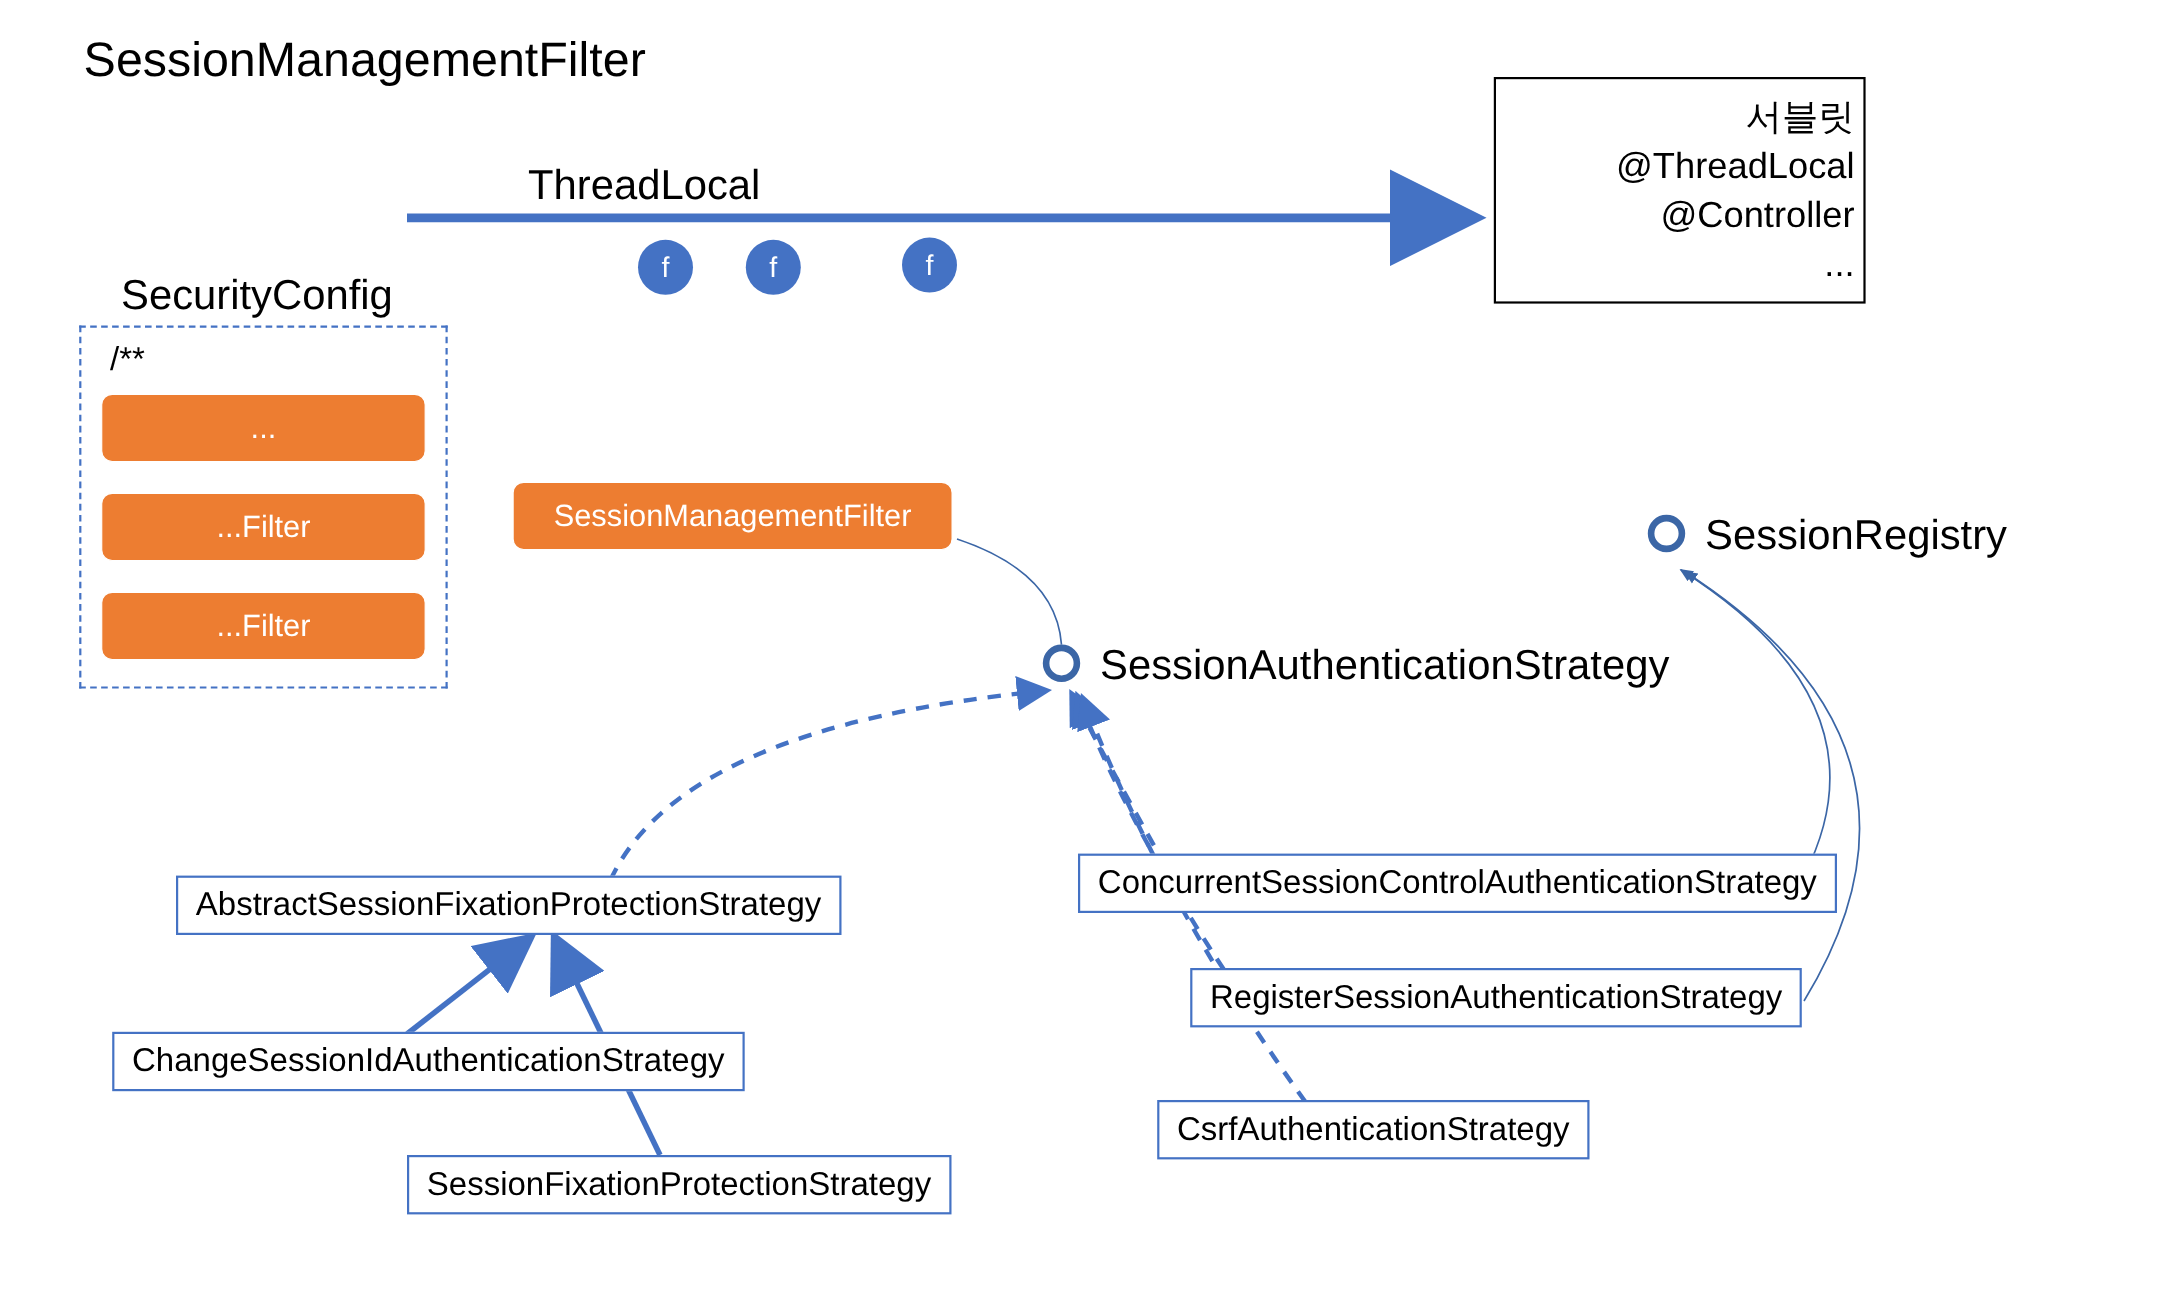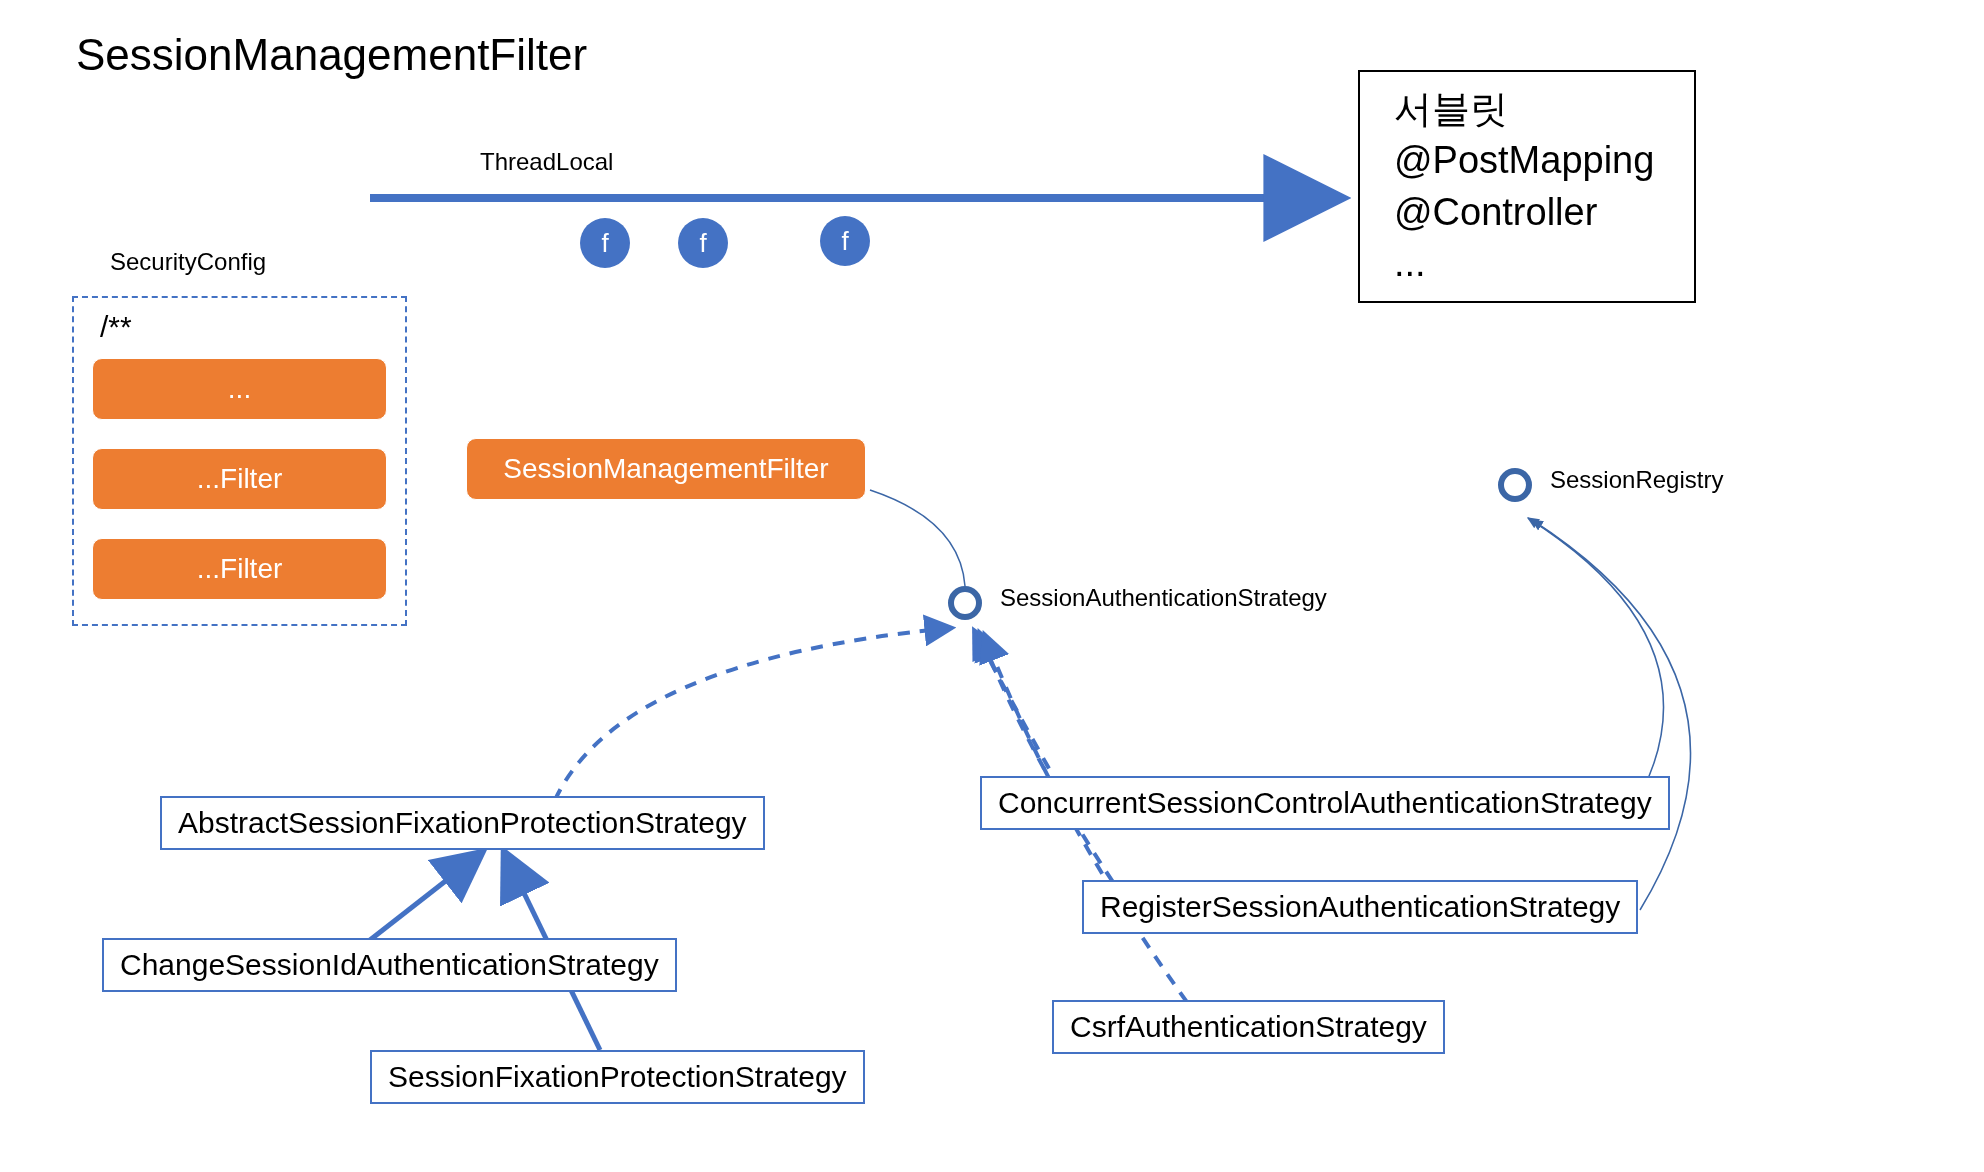--- a/index.html
+++ b/index.html
@@ -12,21 +12,21 @@
     font-size: 28px;
     color: #000;
   }
   .title {
     position: absolute;
     font-size: 44px;
     font-weight: 400;
   }
   .label {
     position: absolute;
-    font-size: 24px;
+    font-size: 38px;
   }
   .small-label {
     position: absolute;
     font-size: 30px;
   }
   .hollow-circle {
     position: absolute;
     width: 34px;
     height: 34px;
     border: 6px solid #3b66a6;
@@ -68,23 +68,23 @@
     display: flex;
     align-items: center;
     justify-content: center;
     font-size: 30px;
     padding: 8px 16px;
   }
   .plain-box {
     position: absolute;
     background: #fff;
     border: 2px solid #000;
-    text-align: left;
-    padding: 12px 34px;
-    font-size: 38px;
+    text-align: right;
+    padding: 12px 8px;
+    font-size: 33px;
     line-height: 1.35;
   }
   svg.canvas {
     position: absolute;
     left: 0; top: 0;
     width: 1984px; height: 1172px;
     pointer-events: none;
   }
 </style>
 </head>
@@ -132,21 +132,21 @@
 
 <div class="label" style="left:110px; top:248px;">SecurityConfig</div>
 <div class="dashed-box" style="left:72px; top:296px; width:335px; height:330px;"></div>
 <div class="small-label" style="left:100px; top:310px;">/**</div>
 <div class="orange-pill" style="left:92px; top:358px; width:295px; height:62px;">...</div>
 <div class="orange-pill" style="left:92px; top:448px; width:295px; height:62px;">...Filter</div>
 <div class="orange-pill" style="left:92px; top:538px; width:295px; height:62px;">...Filter</div>
 
 <div class="plain-box" style="left:1358px; top:70px; width:338px;">
   <div>서블릿</div>
-  <div>@PostMapping</div>
+  <div>@ThreadLocal</div>
   <div>@Controller</div>
   <div>...</div>
 </div>
 
 <div class="orange-pill" style="left:466px; top:438px; width:400px; height:62px;">SessionManagementFilter</div>
 
 <div class="hollow-circle" style="left:948px; top:586px;"></div>
 <div class="label" style="left:1000px; top:584px;">SessionAuthenticationStrategy</div>
 
 <div class="hollow-circle" style="left:1498px; top:468px;"></div>

